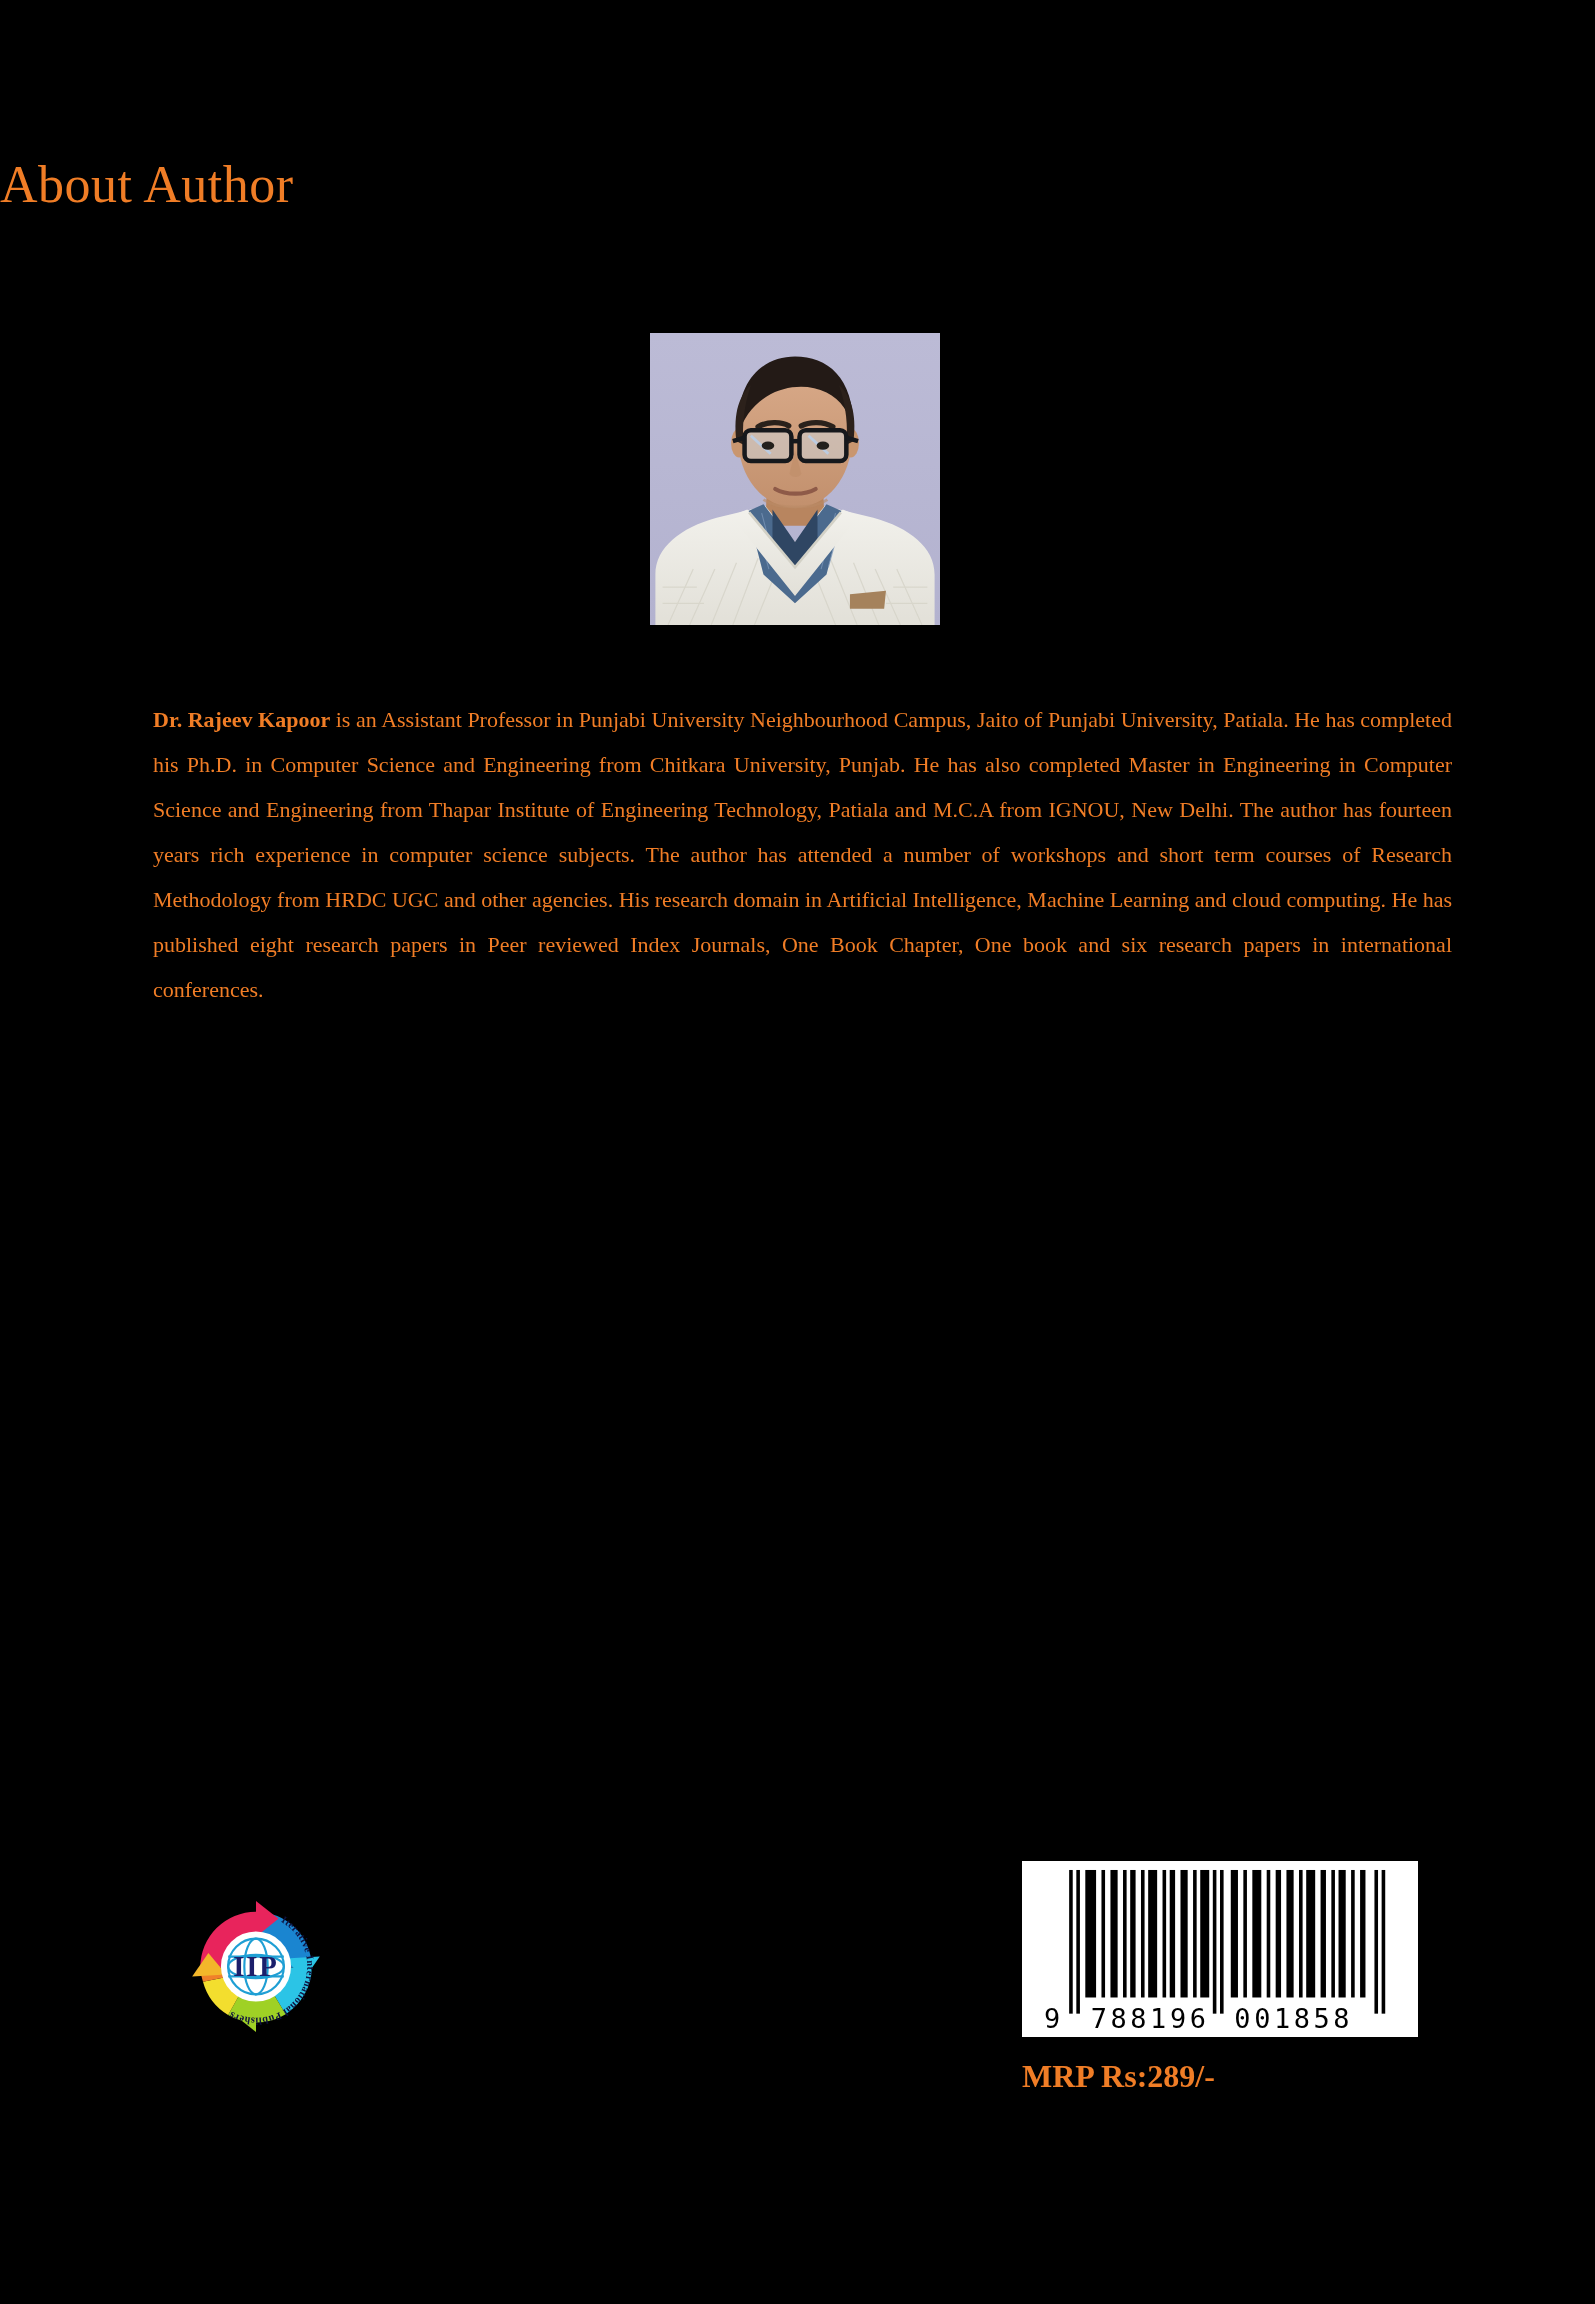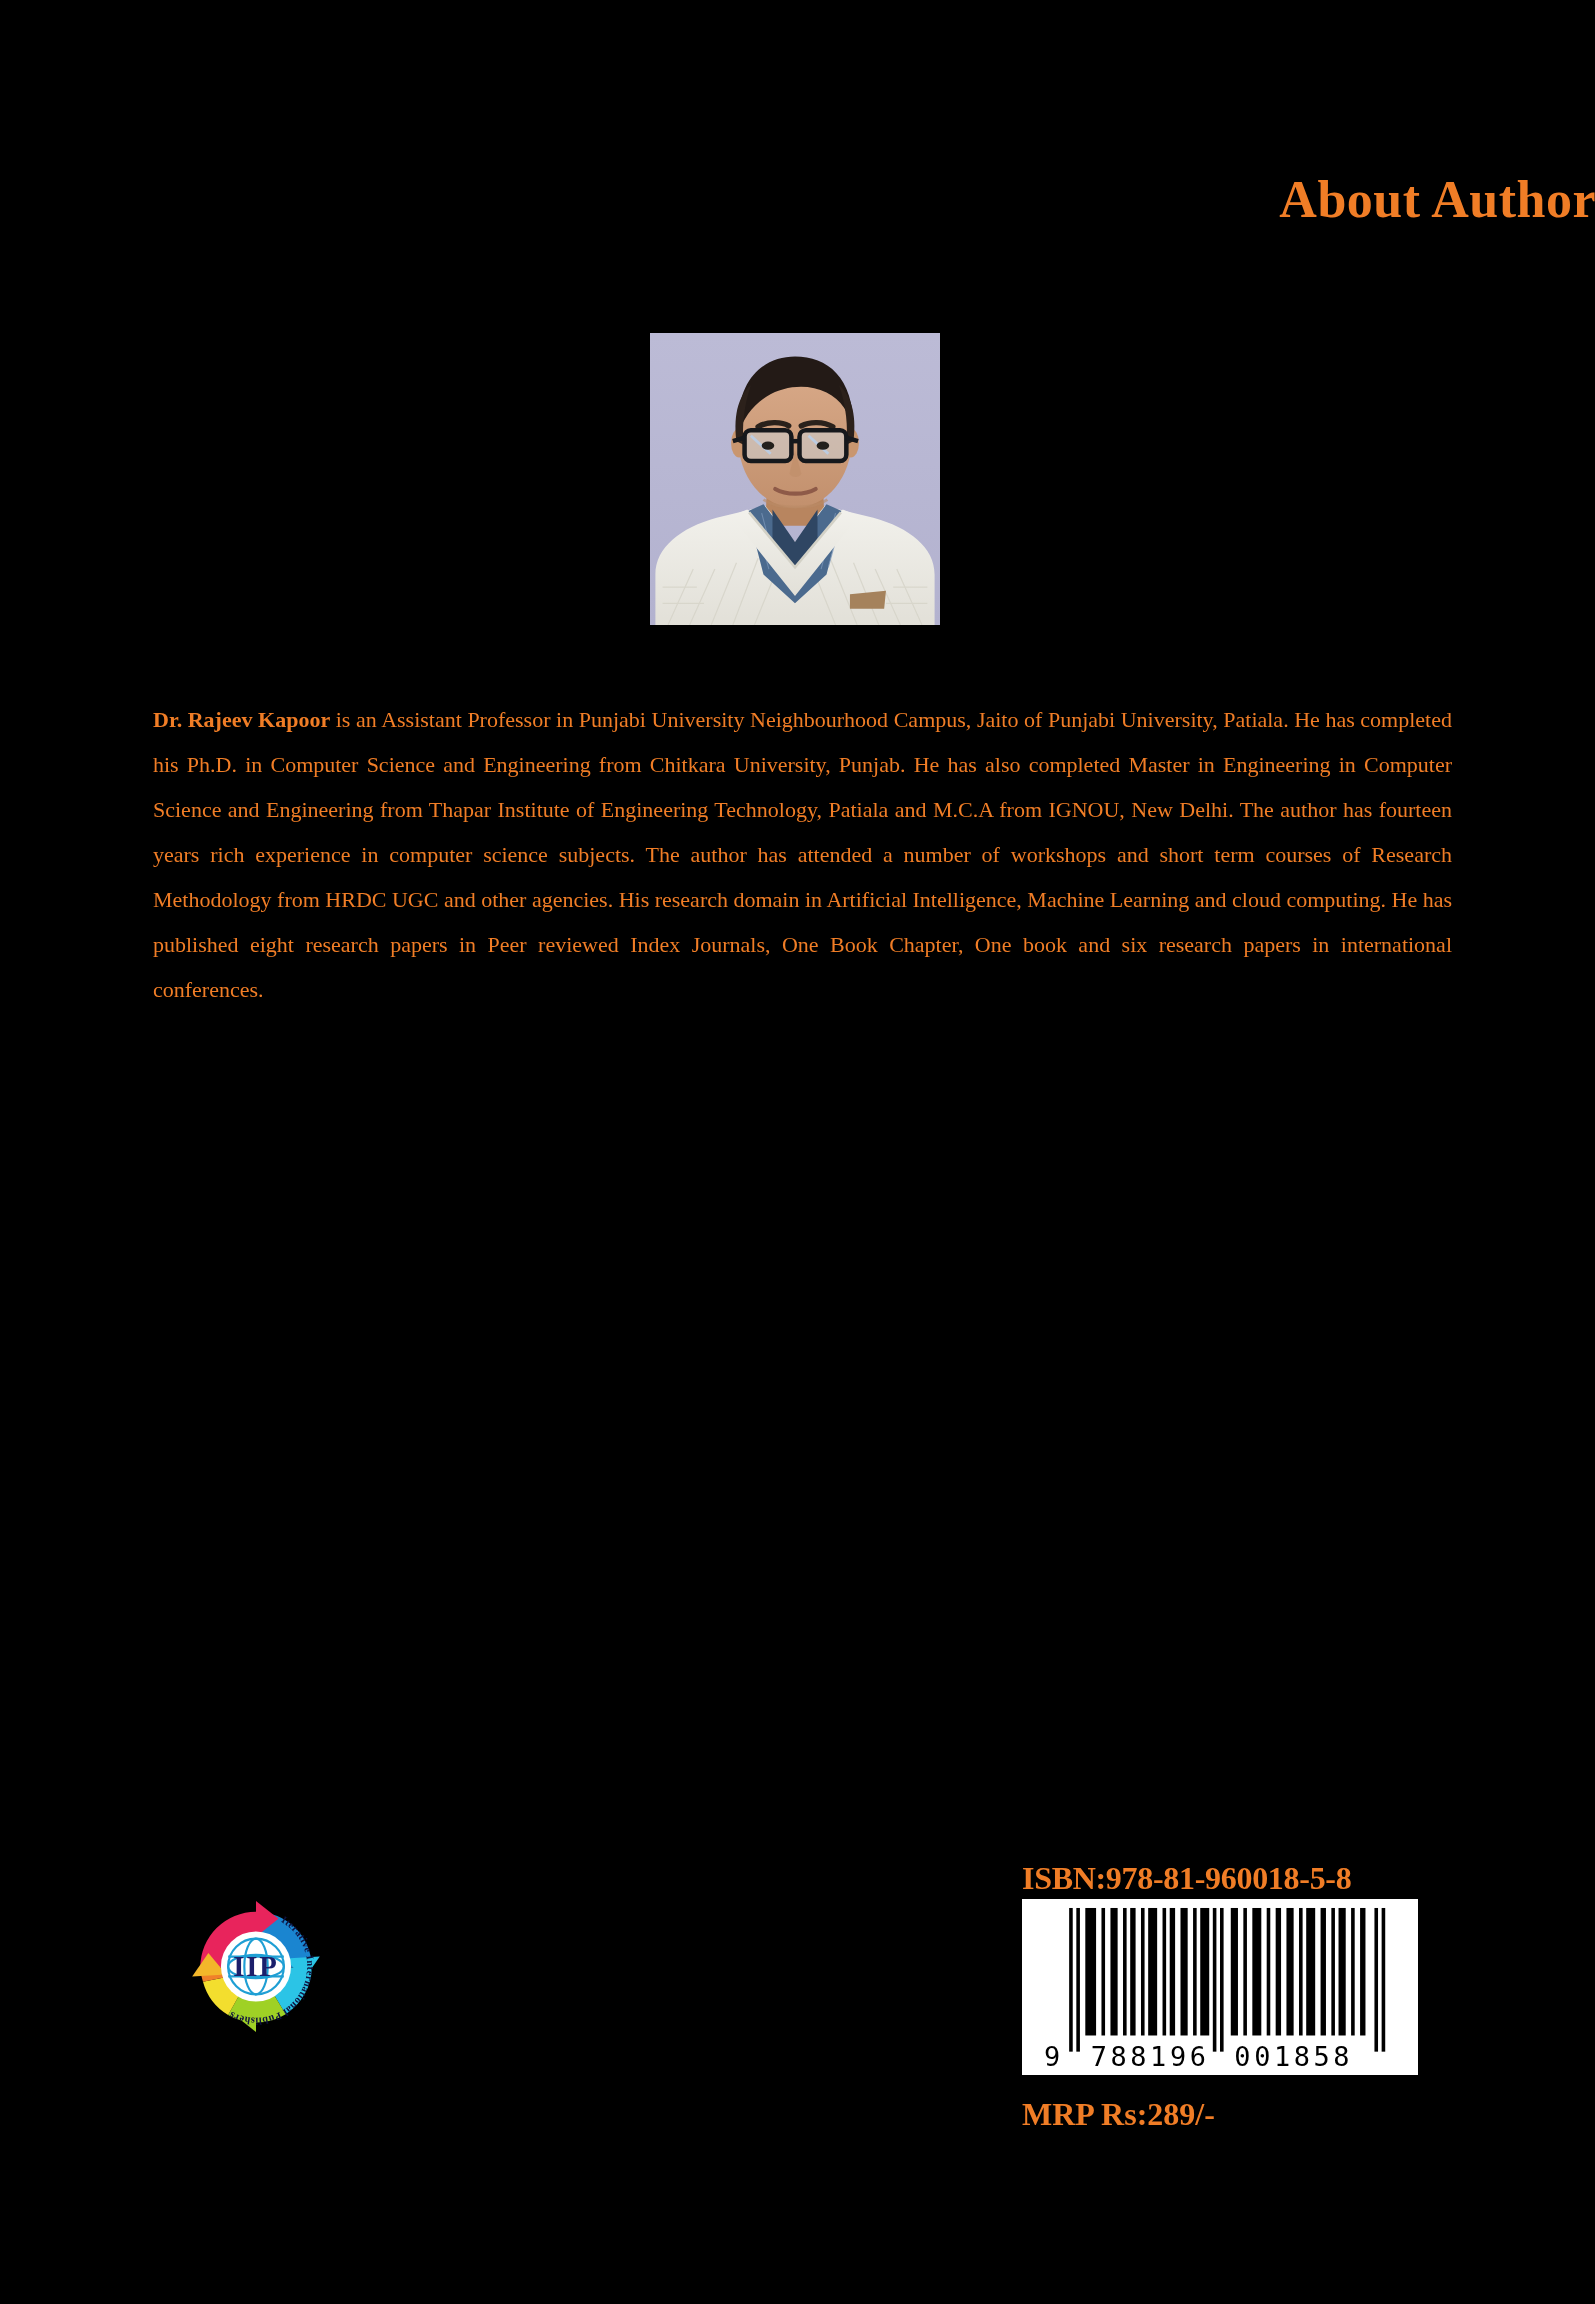--- a/index.html
+++ b/index.html
@@ -14,26 +14,26 @@
     height: 2304px;
     background: #000000;
     overflow: hidden;
     font-family: "Liberation Serif", "DejaVu Serif", serif;
   }
 
   
   .page-title {
     position: absolute;
     left: 0;
-    top: 174px;
+    top: 159px;
     width: 1596px;
-    text-align: right;
-    color: #f07d26;
-    font-family: "Liberation Serif", "DejaVu Serif", serif;
-    font-weight: bold;
+    text-align: left;
+    color: #f07d26;
+    font-family: "Liberation Serif", "DejaVu Serif", serif;
+    font-weight: normal;
     font-size: 52px;
     letter-spacing: 0.5px;
     line-height: 1;
   }
 
   
   .author-photo {
     position: absolute;
     left: 650px;
     top: 333px;
@@ -248,21 +248,20 @@
         <text x="79" y="86" text-anchor="middle" font-family="'Liberation Serif','DejaVu Serif',serif" font-size="32" font-weight="bold" fill="#1b1f6b" letter-spacing="2">IIP</text>
 
         <text font-family="'Liberation Serif','DejaVu Serif',serif" font-size="11.5" font-weight="bold" fill="#0e1240" letter-spacing="0.4">
           <textPath href="#ringpath" startOffset="8%">Iterative International Publishers</textPath>
         </text>
       </svg>
     </div>
   </div>
 
   <div class="isbn-block">
-    <div class="isbn-text">ISBN:978-81-960018-5-8</div>
 
     <div class="barcode-box">
       <svg class="barcode-svg" viewBox="0 0 440 196">
         <rect x="0" y="0" width="440" height="196" fill="#ffffff"></rect>
         <g fill="#000000">
 
           <rect x="52" y="10" width="4" height="160"></rect>
           <rect x="60" y="10" width="4" height="160"></rect>
 
           <rect x="70" y="10" width="12" height="142"></rect>

